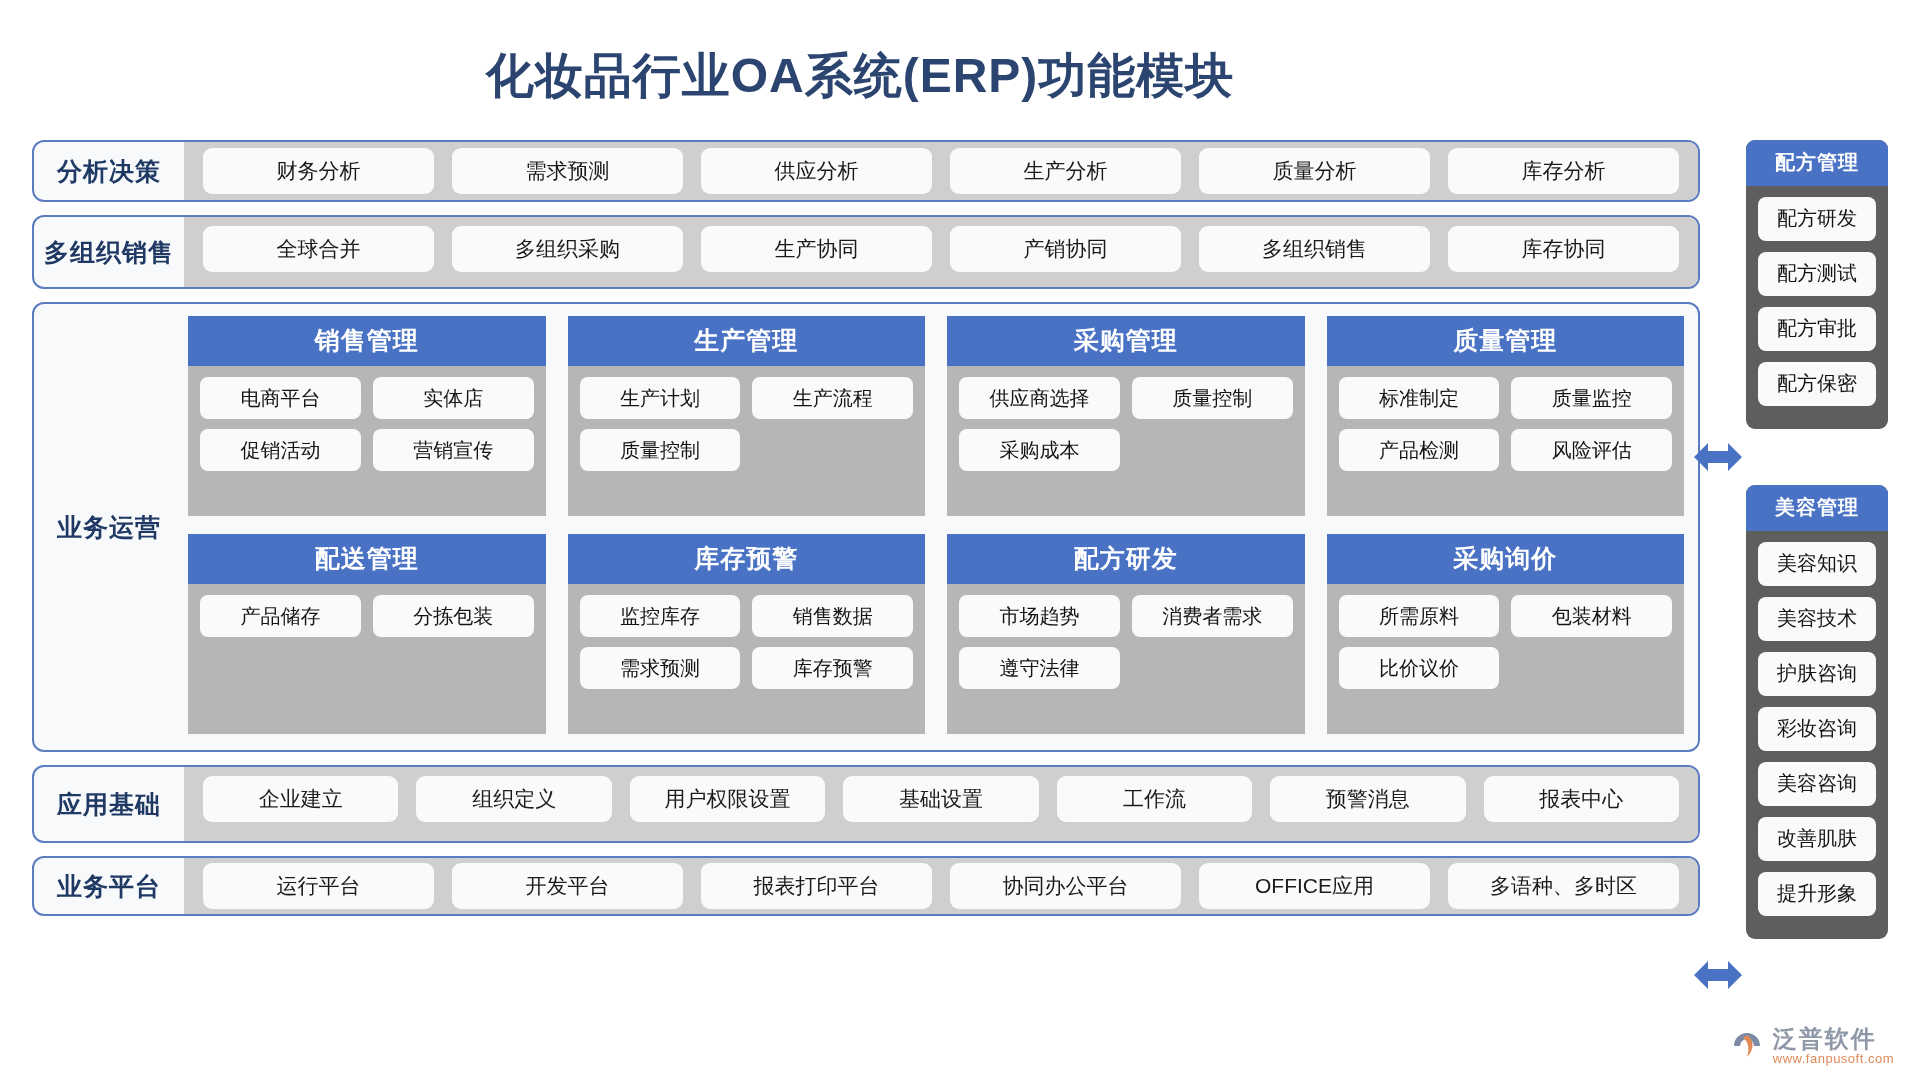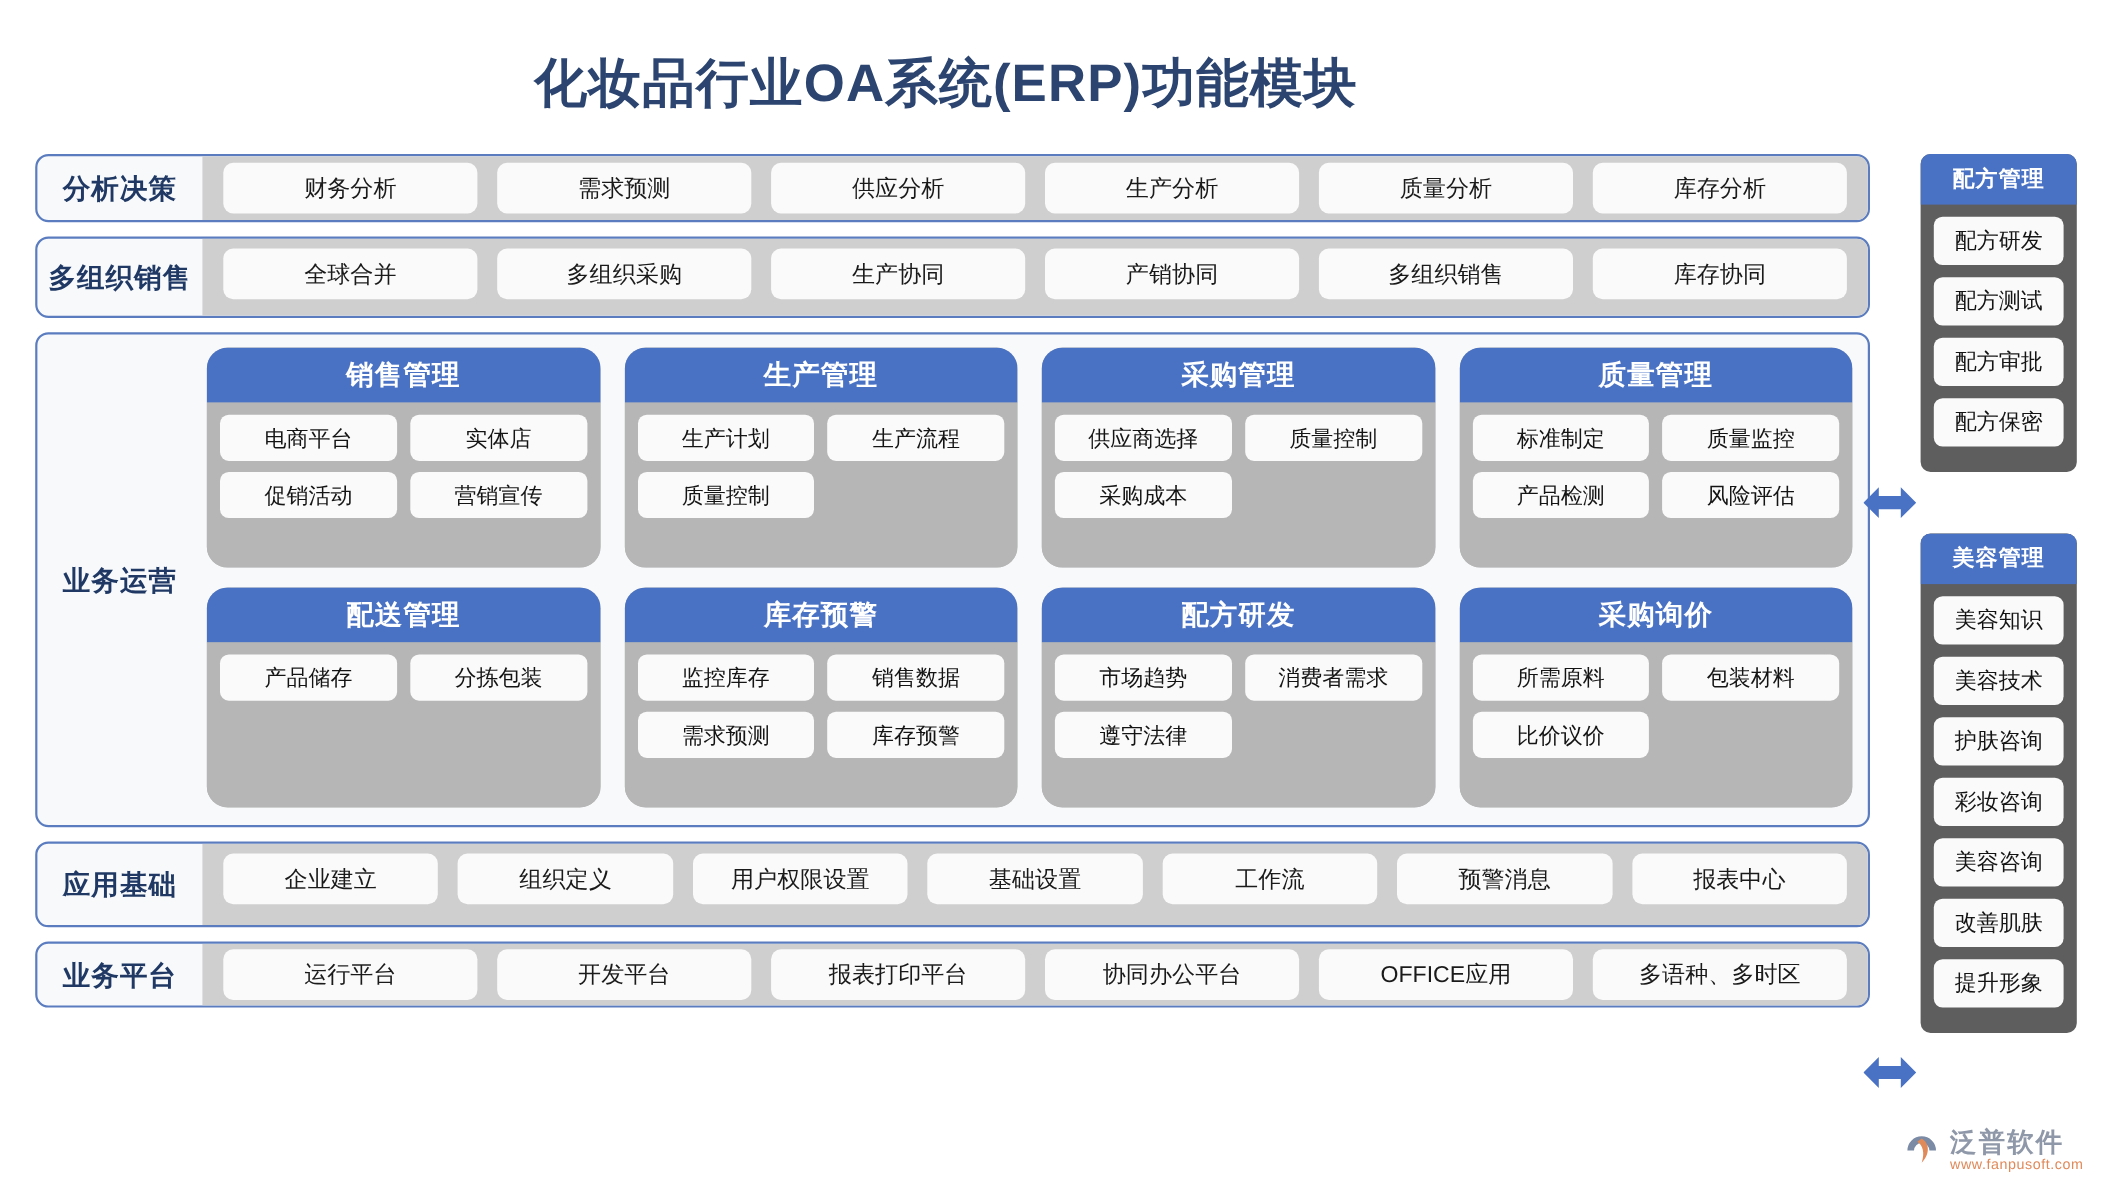--- a/index.html
+++ b/index.html
@@ -103,21 +103,21 @@
     grid-template-rows: repeat(2, 1fr);
     gap: 18px 22px;
     padding: 12px 14px 16px 4px;
     position: relative;
     z-index: 2;
   }
 
   .card {
     display: flex;
     flex-direction: column;
-    border-radius: 19px;
+    border-radius: 0;
     overflow: hidden;
     background: #b6b6b6;
   }
   .card-head {
     background: #4a72c4;
     color: #ffffff;
     font-size: 25px;
     font-weight: bold;
     text-align: center;
     padding: 8px 0 9px;

